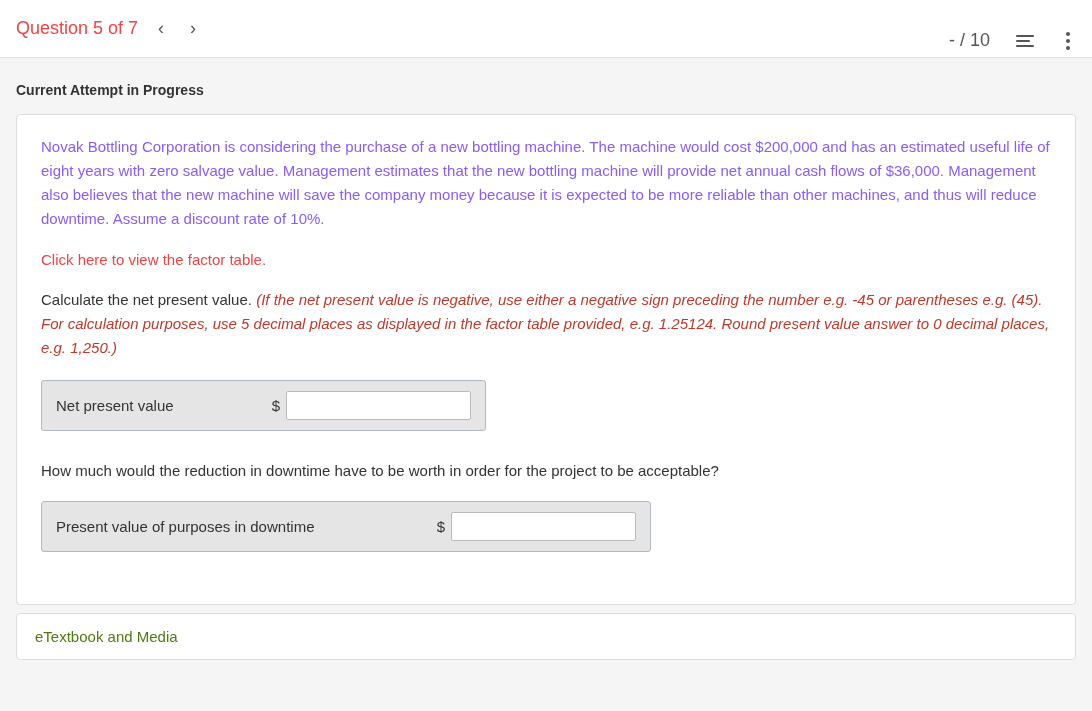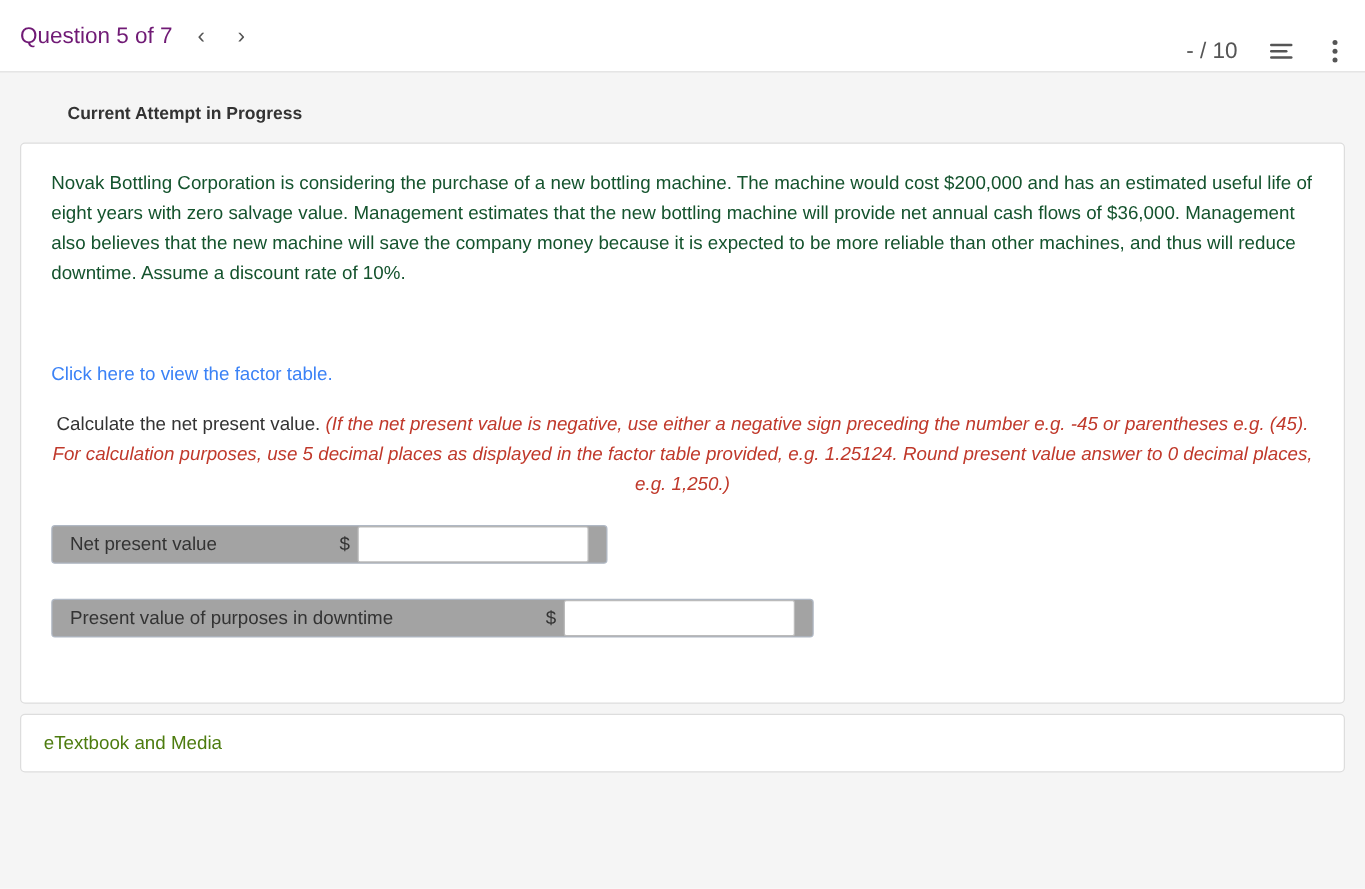--- a/index.html
+++ b/index.html
@@ -30,21 +30,21 @@
 
     .header-left {
       display: flex;
       align-items: center;
       gap: 14px;
     }
 
     .question-title {
       font-size: 18px;
       font-weight: 400;
-      color: #701a75;
+      color: #ef4444;
     }
 
     .nav-arrow {
       font-size: 18px;
       color: #555;
       cursor: pointer;
       background: none;
       border: none;
       padding: 4px 6px;
       border-radius: 3px;
@@ -65,67 +65,64 @@
     
     .main-content {
       padding: 24px 16px 16px 16px;
     }
 
     .attempt-label {
       font-size: 14px;
       font-weight: 700;
       color: #333;
       margin-bottom: 16px;
-      margin-left: 38px;
     }
 
     .question-box {
       background: #fff;
       border: 1px solid #ddd;
       border-radius: 4px;
       padding: 20px 24px 24px 24px;
     }
 
     .question-text {
       font-size: 15px;
       line-height: 1.6;
-      color: #14532d;
+      color: #8b5cf6;
       margin-bottom: 20px;
     }
 
     .factor-link {
-      color: #3b82f6;
+      color: #ef4444;
       text-decoration: none;
       font-size: 15px;
       display: inline-block;
       margin-bottom: 20px;
-      margin-top: 40px;
     }
 
     .instruction-text {
       font-size: 15px;
       color: #333;
       margin-bottom: 20px;
       line-height: 1.6;
-      text-align: center;
     }
 
     .instruction-highlight {
       color: #c0392b;
       font-style: italic;
       font-weight: 400;
     }
 
     .input-row {
       display: flex;
       align-items: center;
-      background: #a3a3a3;
+      background: #e5e5e5;
       border: 1px solid #b0b8c4;
       border-radius: 3px;
-      padding: 0 14px;
+      padding: 10px 14px;
       margin-bottom: 28px;
       max-width: 445px;
     }
 
     .input-label {
       font-size: 15px;
       color: #333;
       white-space: nowrap;
       flex: 1;
     }
@@ -246,20 +243,21 @@
     </p>
 
     
     <div class="input-row">
       <span class="input-label">Net present value</span>
       <span class="dollar-sign">$</span>
       <input class="answer-input" type="text" placeholder="" style="">
     </div>
 
     
+    <p class="section-question">How much would the reduction in downtime have to be worth in order for the project to be acceptable?</p>
 
     
     <div class="input-row input-row-wide">
       <span class="input-label">Present value of purposes in downtime</span>
       <span class="dollar-sign">$</span>
       <input class="answer-input" type="text" placeholder="" style="">
     </div>
 
   </div>
 

